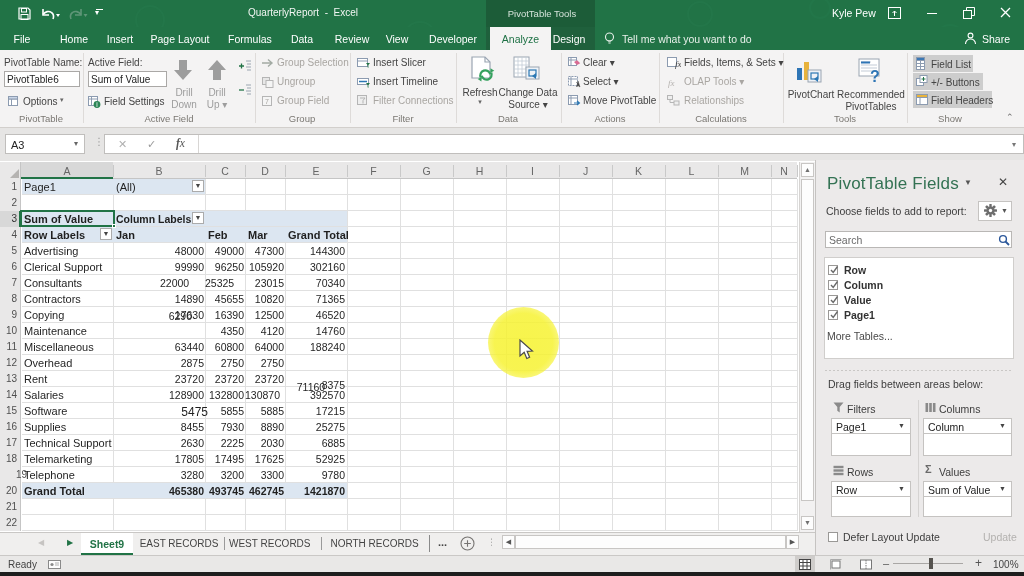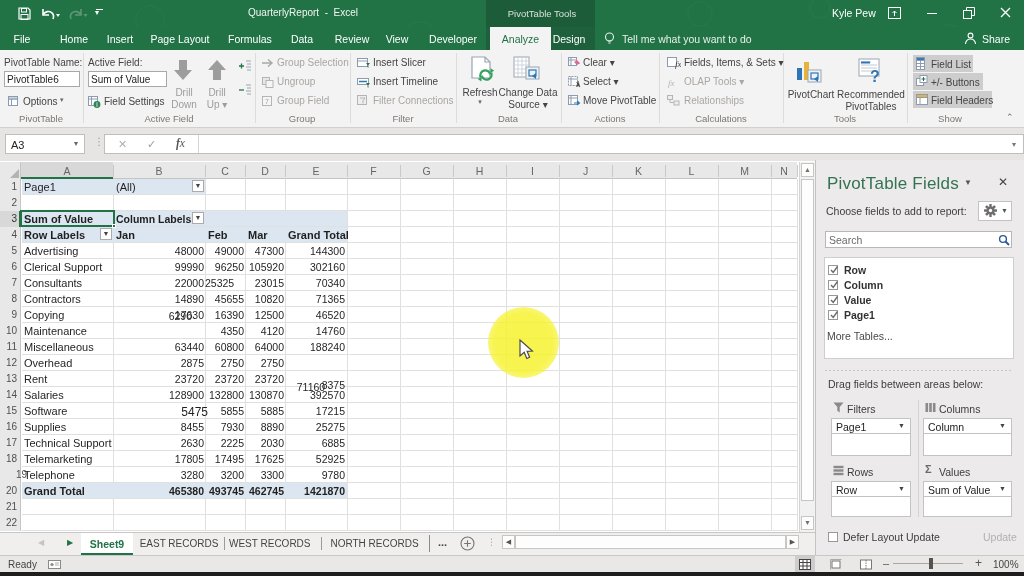--- a/index.html
+++ b/index.html
@@ -376,21 +376,21 @@
 <div class="tx" style="left:113px;top:245px;color:#1f1f1f;font-size:10.5px;width:91px;text-align:right;">48000</div>
 <div class="tx" style="left:205px;top:245px;color:#1f1f1f;font-size:10.5px;width:39px;text-align:right;">49000</div>
 <div class="tx" style="left:245px;top:245px;color:#1f1f1f;font-size:10.5px;width:39px;text-align:right;">47300</div>
 <div class="tx" style="left:285px;top:245px;color:#1f1f1f;font-size:10.5px;width:60px;text-align:right;">144300</div>
 <div class="tx" style="left:24px;top:261px;color:#1f1f1f;font-size:11px;">Clerical Support</div>
 <div class="tx" style="left:113px;top:261px;color:#1f1f1f;font-size:10.5px;width:91px;text-align:right;">99990</div>
 <div class="tx" style="left:205px;top:261px;color:#1f1f1f;font-size:10.5px;width:39px;text-align:right;">96250</div>
 <div class="tx" style="left:245px;top:261px;color:#1f1f1f;font-size:10.5px;width:39px;text-align:right;">105920</div>
 <div class="tx" style="left:285px;top:261px;color:#1f1f1f;font-size:10.5px;width:60px;text-align:right;">302160</div>
 <div class="tx" style="left:24px;top:277px;color:#1f1f1f;font-size:11px;">Consultants</div>
-<div class="tx" style="left:113px;top:277px;color:#1f1f1f;font-size:10.5px;width:91px;text-align:right;padding-left:47px;">22000</div>
+<div class="tx" style="left:113px;top:277px;color:#1f1f1f;font-size:10.5px;width:75px;text-align:right;padding-left:47px;">22000</div>
 <div class="tx" style="left:205px;top:277px;color:#1f1f1f;font-size:10.5px;width:23px;">25325</div>
 <div class="tx" style="left:245px;top:277px;color:#1f1f1f;font-size:10.5px;width:39px;text-align:right;">23015</div>
 <div class="tx" style="left:285px;top:277px;color:#1f1f1f;font-size:10.5px;width:60px;text-align:right;">70340</div>
 <div class="tx" style="left:24px;top:293px;color:#1f1f1f;font-size:11px;">Contractors</div>
 <div class="tx" style="left:113px;top:293px;color:#1f1f1f;font-size:10.5px;width:91px;text-align:right;">14890</div>
 <div class="tx" style="left:205px;top:293px;color:#1f1f1f;font-size:10.5px;width:39px;text-align:right;">45655</div>
 <div class="tx" style="left:245px;top:293px;color:#1f1f1f;font-size:10.5px;width:39px;text-align:right;">10820</div>
 <div class="tx" style="left:285px;top:293px;color:#1f1f1f;font-size:10.5px;width:60px;text-align:right;">71365</div>
 <div class="tx" style="left:24px;top:309px;color:#1f1f1f;font-size:11px;">Copying</div>
 <div class="tx" style="left:113px;top:309px;color:#1f1f1f;font-size:10.5px;width:91px;text-align:right;">17630</div>
@@ -413,21 +413,21 @@
 <div class="tx" style="left:245px;top:357px;color:#1f1f1f;font-size:10.5px;width:39px;text-align:right;">2750</div>
 <div class="tx" style="left:285px;top:357px;color:#1f1f1f;font-size:10.5px;width:60px;text-align:right;margin-top:22px;">8375</div>
 <div class="tx" style="left:24px;top:373px;color:#1f1f1f;font-size:11px;">Rent</div>
 <div class="tx" style="left:113px;top:373px;color:#1f1f1f;font-size:10.5px;width:91px;text-align:right;">23720</div>
 <div class="tx" style="left:205px;top:373px;color:#1f1f1f;font-size:10.5px;width:39px;text-align:right;">23720</div>
 <div class="tx" style="left:245px;top:373px;color:#1f1f1f;font-size:10.5px;width:39px;text-align:right;">23720</div>
 <div class="tx" style="left:285px;top:381px;color:#1f1f1f;font-size:10.5px;width:52px;text-align:center;">71160</div>
 <div class="tx" style="left:24px;top:389px;color:#1f1f1f;font-size:11px;">Salaries</div>
 <div class="tx" style="left:113px;top:389px;color:#1f1f1f;font-size:10.5px;width:91px;text-align:right;">128900</div>
 <div class="tx" style="left:205px;top:389px;color:#1f1f1f;font-size:10.5px;width:39px;text-align:right;">132800</div>
-<div class="tx" style="left:245px;top:389px;color:#1f1f1f;font-size:10.5px;width:39px;text-align:right;">130870</div>
+<div class="tx" style="left:245px;top:389px;color:#1f1f1f;font-size:10.5px;width:30px;text-align:right;">130870</div>
 <div class="tx" style="left:285px;top:389px;color:#1f1f1f;font-size:10.5px;width:60px;text-align:right;">392570</div>
 <div class="tx" style="left:24px;top:405px;color:#1f1f1f;font-size:11px;">Software</div>
 <div class="tx" style="left:113px;top:405px;color:#1f1f1f;font-size:12px;width:95px;text-align:right;">5475</div>
 <div class="tx" style="left:205px;top:405px;color:#1f1f1f;font-size:10.5px;width:39px;text-align:right;">5855</div>
 <div class="tx" style="left:245px;top:405px;color:#1f1f1f;font-size:10.5px;width:39px;text-align:right;">5885</div>
 <div class="tx" style="left:285px;top:405px;color:#1f1f1f;font-size:10.5px;width:60px;text-align:right;">17215</div>
 <div class="tx" style="left:24px;top:421px;color:#1f1f1f;font-size:11px;">Supplies</div>
 <div class="tx" style="left:113px;top:421px;color:#1f1f1f;font-size:10.5px;width:91px;text-align:right;">8455</div>
 <div class="tx" style="left:205px;top:421px;color:#1f1f1f;font-size:10.5px;width:39px;text-align:right;">7930</div>
 <div class="tx" style="left:245px;top:421px;color:#1f1f1f;font-size:10.5px;width:39px;text-align:right;">8890</div>

